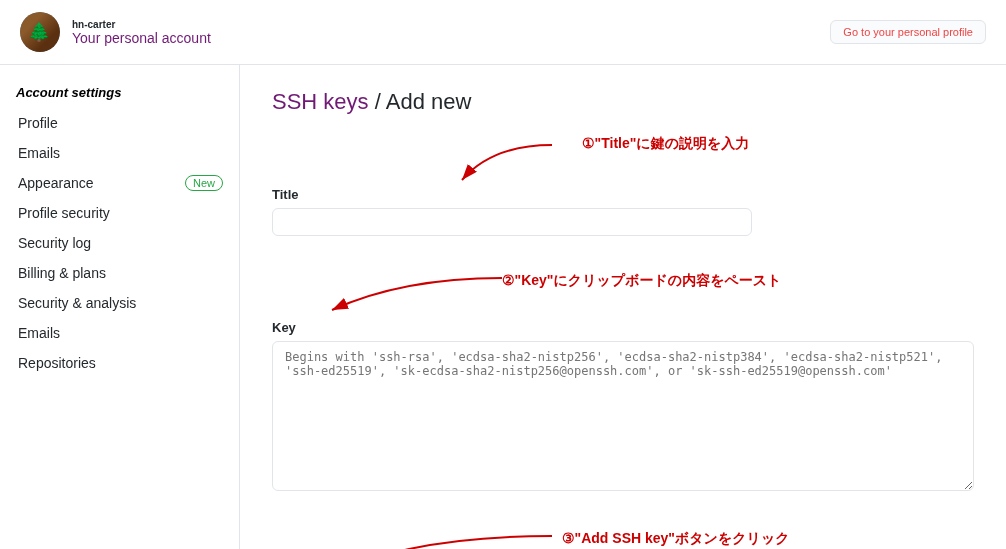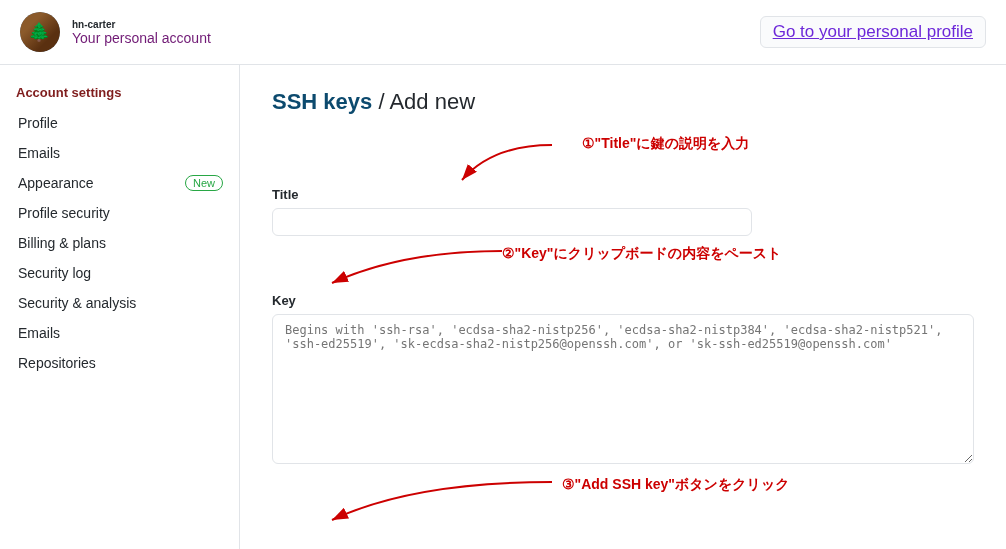--- a/index.html
+++ b/index.html
@@ -52,45 +52,45 @@
     }
     .header-user-info .subtitle {
       font-size: 14px;
       color: #701a75;
     }
     .header-btn {
       border: 1px solid #e1e4e8;
       border-radius: 6px;
       padding: 5px 12px;
       background: #fafbfc;
-      color: #6d28d9;
-      font-size: 17px;
+      color: #ef4444;
+      font-size: 11px;
       cursor: pointer;
-      text-decoration: underline;
     }
 
     
     .layout {
       display: flex;
       min-height: calc(100vh - 65px);
     }
 
     
     .sidebar {
       width: 240px;
       min-width: 240px;
       border-right: 1px solid #e1e4e8;
       padding: 20px 0;
       background: #fff;
     }
     .sidebar-section-title {
       font-weight: 600;
       font-size: 13px;
-      color: #7f1d1d;
+      color: #000000;
       padding: 0 16px 8px 16px;
+      font-style: italic;
     }
     .sidebar-item {
       display: flex;
       align-items: flex-end;
       justify-content: space-between;
       padding: 7px 16px;
       font-size: 14px;
       color: #24292e;
       cursor: pointer;
       text-decoration: none;
@@ -118,28 +118,27 @@
     }
 
     
     .page-title {
       font-size: 22px;
       font-weight: 400;
       margin-bottom: 20px;
       color: #24292e;
     }
     .page-title .link {
-      color: #0c4a6e;
+      color: #701a75;
       text-decoration: none;
-      font-weight: bold;
     }
 
     
     .form-group {
-      margin-bottom: 5px;
+      margin-bottom: 32px;
       position: relative;
     }
     .form-label {
       display: block;
       font-weight: 600;
       font-size: 13px;
       margin-bottom: 6px;
       color: #24292e;
     }
     .form-input {
@@ -200,24 +199,24 @@
       <span>Emails</span>
     </a>
     <a class="sidebar-item">
       <span>Appearance</span>
       <span class="badge-new">New</span>
     </a>
     <a class="sidebar-item">
       <span>Profile security</span>
     </a>
     <a class="sidebar-item">
+      <span>Security log</span>
+    </a>
+    <a class="sidebar-item">
       <span>Billing &amp; plans</span>
-    </a>
-    <a class="sidebar-item">
-      <span>Security log</span>
     </a>
     <a class="sidebar-item">
       <span>Security &amp; analysis</span>
     </a>
     <a class="sidebar-item">
       <span>Emails</span>
     </a>
     <a class="sidebar-item">
       <span>Repositories</span>
     </a>

